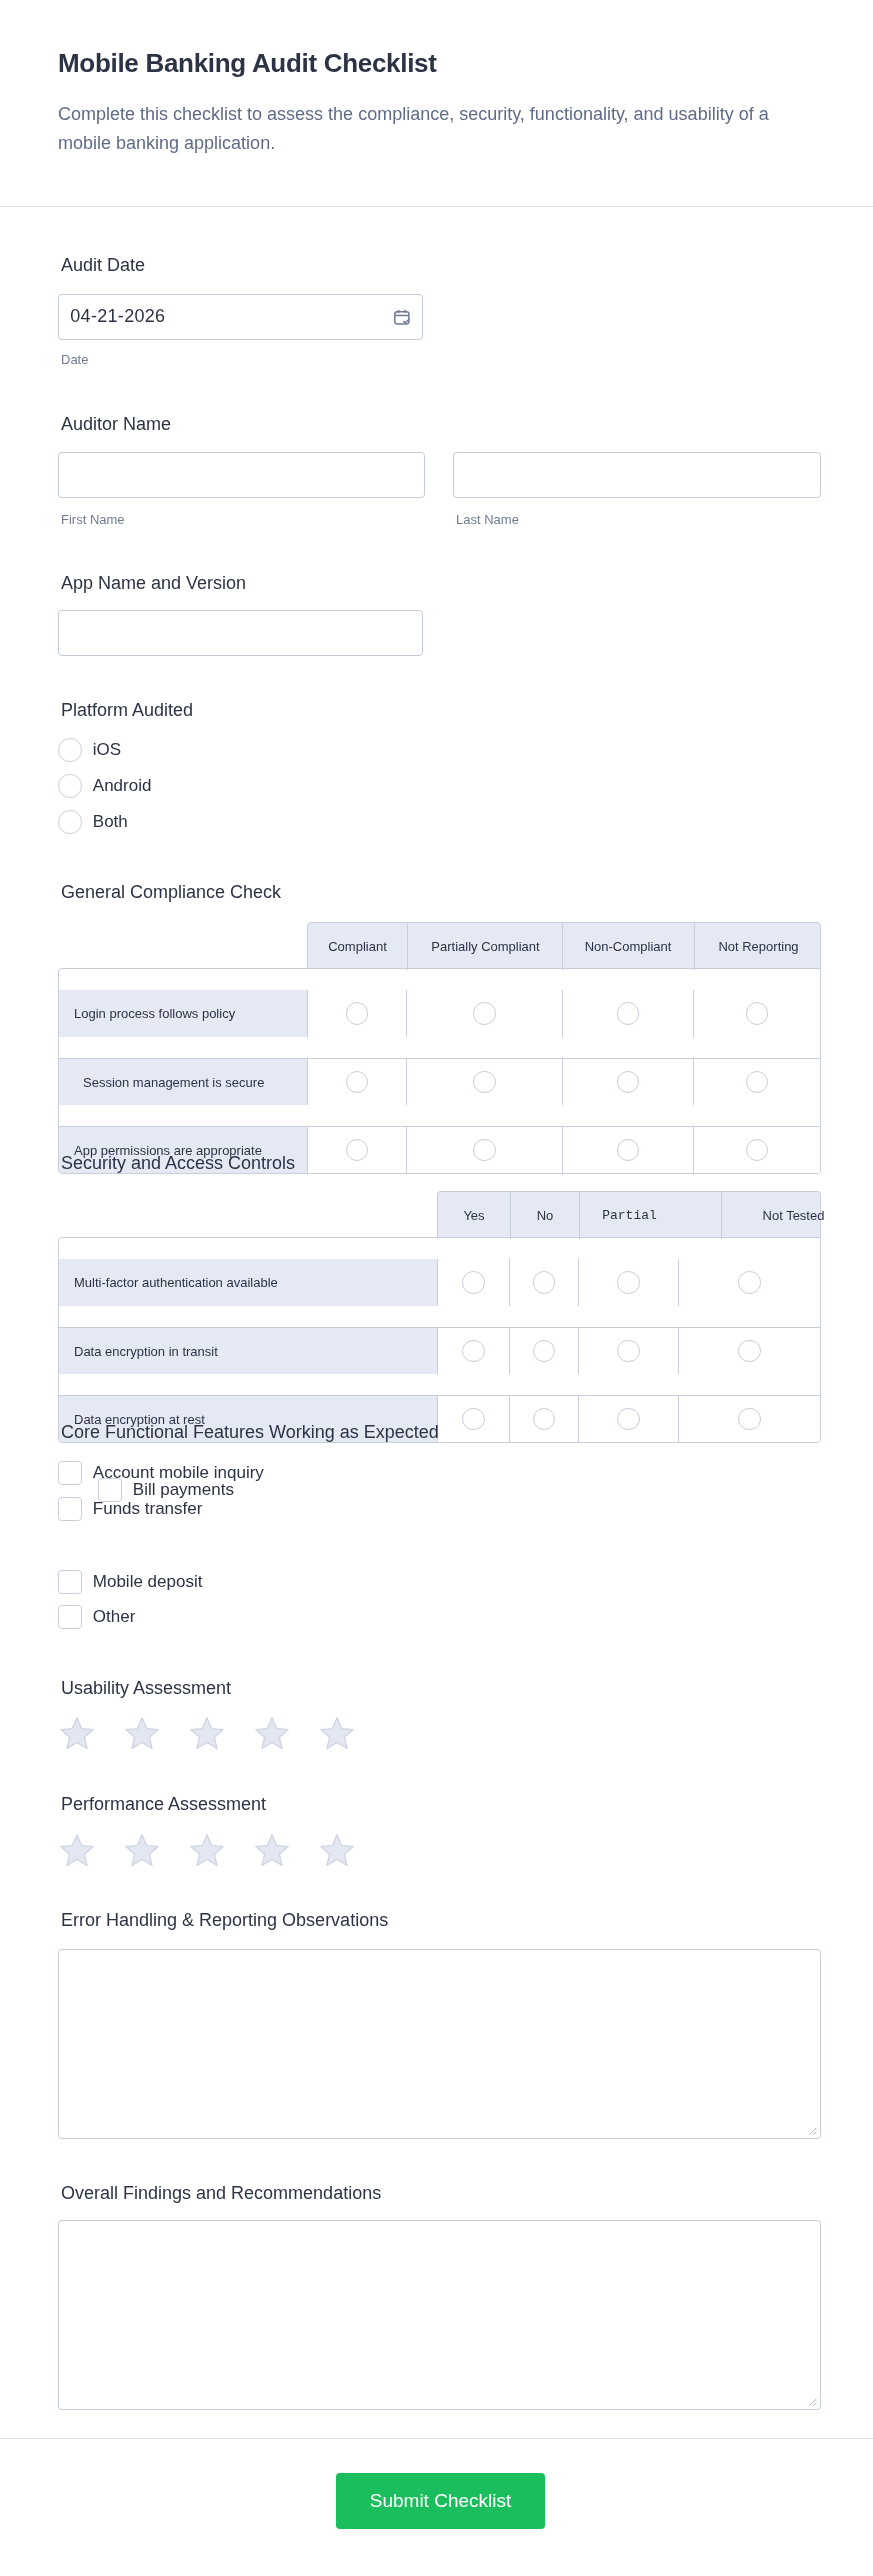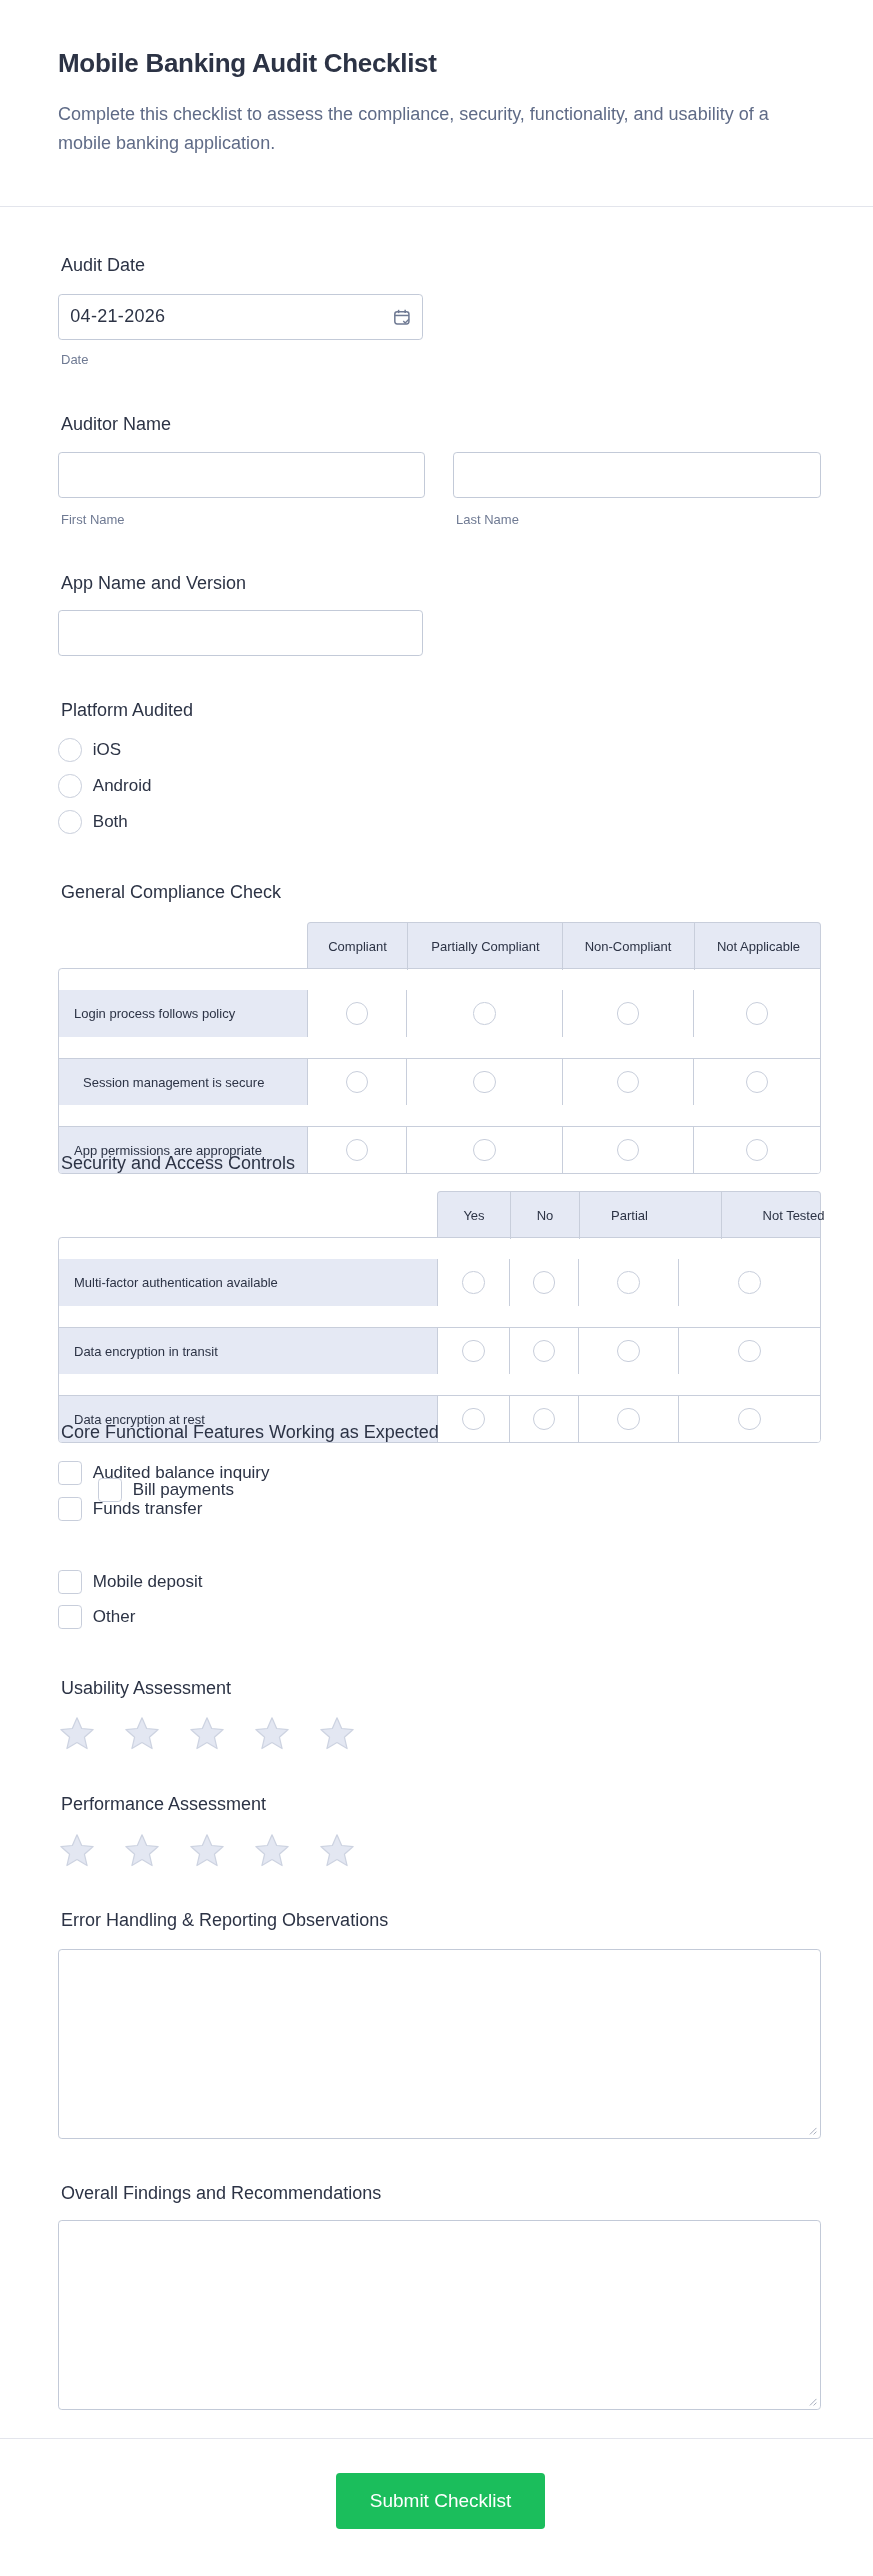--- a/index.html
+++ b/index.html
@@ -78,21 +78,21 @@
   <span class="radio"></span>
   <span class="opt-text">Both</span>
 </div>
 
 <div class="label" style="top:882px;">General Compliance Check</div>
 <div class="matrix" style="top:922px; height:188px;">
   <div class="mx-head" style="left:249px; width:514px;padding-left:24px;">
     <div class="mx-hcell first" style="left:0; width:99px;">Compliant</div>
     <div class="mx-hcell" style="left:99px; width:156px;">Partially Compliant</div>
     <div class="mx-hcell" style="left:254px; width:131px;">Non-Compliant</div>
-    <div class="mx-hcell" style="left:386px; width:128px;">Not Applicable</div>
+    <div class="mx-hcell" style="left:386px; width:128px;">Not Reporting</div>
   </div>
   <div class="mx-body" style="top:46px;">
     <div class="mx-row first">
       <div class="mx-rlabel" style="width:249px;">Login process follows policy</div>
       <div class="mx-cell" style="width:99px;">
           <span class="mx-radio"></span>
         </div>
       <div class="mx-cell" style="width:156px;">
           <span class="mx-radio"></span>
         </div>
@@ -134,21 +134,21 @@
         </div>
     </div>
   </div>
 </div>
 
 <div class="label" style="top:1153px;">Security and Access Controls</div>
 <div class="matrix" style="top:1191px; height:188px;">
   <div class="mx-head" style="left:379px; width:384px;">
     <div class="mx-hcell first" style="left:0; width:72px;">Yes</div>
     <div class="mx-hcell" style="left:72px; width:69px;">No</div>
-    <div class="mx-hcell" style="left:141px; width:100px;">Partial</div>
+    <div class="mx-hcell" style="left:141px; width:100px;font-family:Liberation Mono, monospace;">Partial</div>
     <div class="mx-hcell" style="left:240px; width:144px;margin-left:43px;">Not Tested</div>
   </div>
   <div class="mx-body" style="top:46px;">
     <div class="mx-row first">
       <div class="mx-rlabel" style="width:379px;">Multi-factor authentication available</div>
       <div class="mx-cell" style="width:72px;">
           <span class="mx-radio"></span>
         </div>
       <div class="mx-cell" style="width:69px;">
           <span class="mx-radio"></span>
@@ -189,21 +189,21 @@
       <div class="mx-cell last" style="flex:1;">
           <span class="mx-radio"></span>
         </div>
     </div>
   </div>
 </div>
 
 <div class="label" style="top:1422px;">Core Functional Features Working as Expected</div>
 <div class="opt" style="top:1460px;">
   <span class="check"></span>
-  <span class="opt-text">Audited balance inquiry</span>
+  <span class="opt-text">Account mobile inquiry</span>
 </div>
 <div class="opt" style="top:1496px;">
   <span class="check"></span>
   <span class="opt-text">Funds transfer</span>
 </div>
 <div class="opt" style="top:1477px;margin-left:40px;">
   <span class="check"></span>
   <span class="opt-text">Bill payments</span>
 </div>
 <div class="opt" style="top:1569px;">

